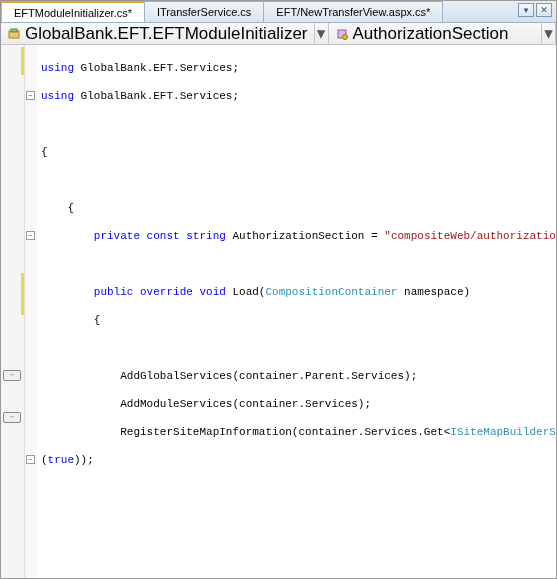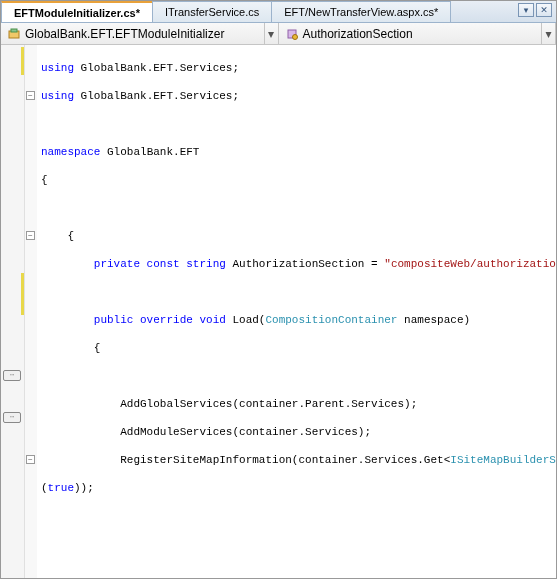--- a/index.html
+++ b/index.html
@@ -1,23 +1,23 @@
 <!DOCTYPE html>
 <html><head>
 <meta charset="utf-8">
 <style>
 * { margin:0; padding:0; box-sizing:border-box; }
 body { font-family:Consolas,"Courier New",monospace; font-size:11px; background:#fff; width:557px; height:579px; overflow:hidden; border:1px solid #999; }
 .tabs { display:flex; background:linear-gradient(#e8eef5,#d5e0ec); border-bottom:1px solid #9cb3cc; height:22px; font-family:"Segoe UI",Tahoma,sans-serif; font-size:11px; position:relative; }
 .tab { padding:3px 12px; border:1px solid #9cb3cc; border-bottom:none; margin-right:-1px; cursor:pointer; display:flex; align-items:center; }
-.tab.active { background:#fff; border-top:2px solid #e8a13a; font-weight:bold; }
+.tab.active { background:#fff; border-top:2px solid #e8a13a; font-weight:normal; }
 .tab:not(.active) { background:linear-gradient(#eef3f8,#dde7f0); }
 .win-btns { position:absolute; right:4px; top:2px; display:flex; gap:2px; }
 .win-btn { width:16px; height:14px; border:1px solid #7a95b5; background:linear-gradient(#f5f8fc,#dbe5f0); display:flex; align-items:center; justify-content:center; cursor:pointer; font-size:9px; color:#3a5a80; }
-.nav-bar { display:flex; background:linear-gradient(#f8f8f8,#ececec); border-bottom:1px solid #c5c5c5; height:22px; font-family:"Segoe UI",Tahoma,sans-serif; font-size:12px; }
+.nav-bar { display:flex; background:linear-gradient(#f8f8f8,#ececec); border-bottom:1px solid #c5c5c5; height:22px; font-family:"Segoe UI",Tahoma,sans-serif; font-size:17px; }
 .nav-item { flex:1; display:flex; align-items:center; padding:2px 6px; border-right:1px solid #c5c5c5; }
 .nav-dd { width:14px; display:flex; align-items:center; justify-content:center; color:#555; cursor:pointer; border-right:1px solid #c5c5c5; }
 .nav-icon { width:14px; height:14px; margin-right:4px; display:inline-flex; align-items:center; justify-content:center; }
 .editor { display:flex; height:535px; }
 .margin { width:24px; background:#f5f5f5; border-right:1px solid #e0e0e0; position:relative; flex-shrink:0; }
 .fold-bar { width:12px; background:#f8f8f8; position:relative; flex-shrink:0; }
 .code { flex:1; padding:2px 0 2px 4px; white-space:pre; overflow:hidden; line-height:14px; color:#000; }
 .ln { display:block; height:14px; }
 .kw { color:#0000ff; }
 .typ { color:#2b91af; }
@@ -72,21 +72,20 @@
   </div>
   <div class="fold-bar">
     <div class="fold" style="top:46px">−</div>
     <div class="fold" style="top:186px">−</div>
     <div class="fold" style="top:410px">−</div>
   </div>
   <div class="code">
 <span class="ln"><span class="kw">using</span><span> GlobalBank.EFT.Services;</span></span>
 <span class="ln"><span class="kw">using</span><span> GlobalBank.EFT.Services;</span></span>
 <span class="ln"></span>
-<span class="ln"><span class="kw">namespace</span><span> GlobalBank.EFT</span></span>
 <span class="ln">{</span>
 <span class="ln"></span>
 <span class="ln">    {</span>
 <span class="ln">        <span class="kw">private const string</span><span> AuthorizationSection = </span><span class="str">"compositeWeb/authorization"</span></span>
 <span class="ln"></span>
 <span class="ln">        <span class="kw">public override void</span><span> Load(</span><span class="typ">CompositionContainer</span><span> namespace)</span></span>
 <span class="ln">        {</span>
 <span class="ln"></span>
 <span class="ln">            <span>AddGlobalServices(container.Parent.Services);</span></span>
 <span class="ln">            <span>AddModuleServices(container.Services);</span></span>

